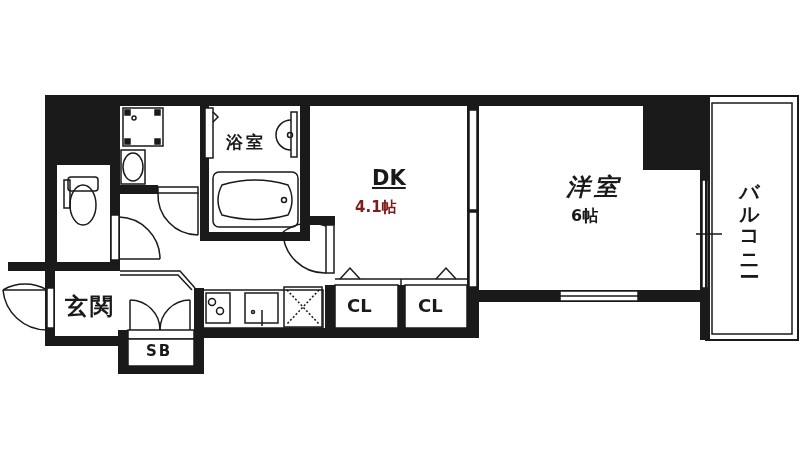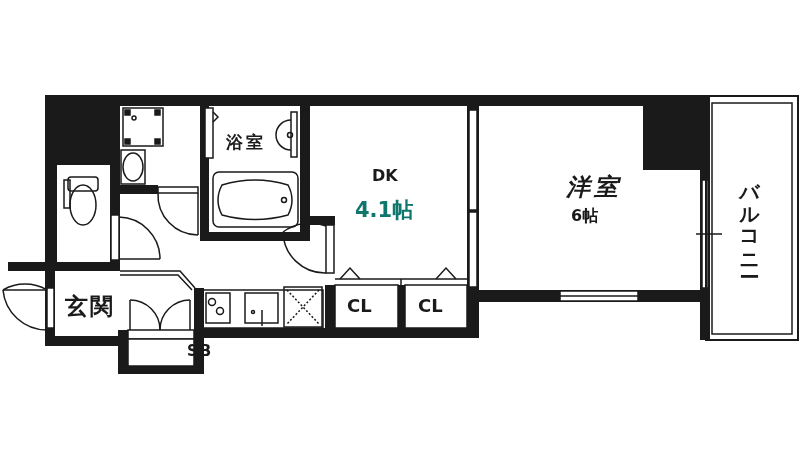--- a/index.html
+++ b/index.html
@@ -144,27 +144,27 @@
       <path d="M291 120 A 14 14 0 0 0 291 150"></path>
       <circle cx="290" cy="135" r="2.5"></circle>
 
       <path d="M213 112 L 218 117 L 213 122"></path>
     </g>
   </svg>
 
   
   <div class="lbl" style="left:226px; top:134px; font-size:17px; letter-spacing:3px;">浴室</div>
 
-  <div class="lbl" style="left:372px; top:168px; font-size:16px;">DK</div>
-  <div class="lbl" style="left:355px; top:200px; font-size:21px; color:#0f766e;">4.1帖</div>
+  <div class="lbl" style="left:372px; top:168px; font-size:21px;text-decoration:underline;">DK</div>
+  <div class="lbl" style="left:355px; top:200px; font-size:15px; color:#7f1d1d;">4.1帖</div>
 
   <div class="lbl" style="left:566px; top:175px; font-size:24px; letter-spacing:4px;font-style:italic;">洋室</div>
   <div class="lbl" style="left:571px; top:208px; font-size:16px;">6帖</div>
 
   <div class="lbl" style="left:740px; top:170px; font-size:20px; writing-mode:vertical-rl; letter-spacing:1px;">バルコニー</div>
 
   <div class="lbl" style="left:65px; top:295px; font-size:23px; letter-spacing:2px;">玄関</div>
 
-  <div class="lbl" style="left:146px; top:344px; font-size:15px; letter-spacing:2px;margin-left:41px;">SB</div>
+  <div class="lbl" style="left:146px; top:344px; font-size:15px; letter-spacing:2px;">SB</div>
 
   <div class="lbl" style="left:347px; top:297px; font-size:18px;">CL</div>
   <div class="lbl" style="left:418px; top:297px; font-size:18px;">CL</div>
 </div>
 
 </body></html>

